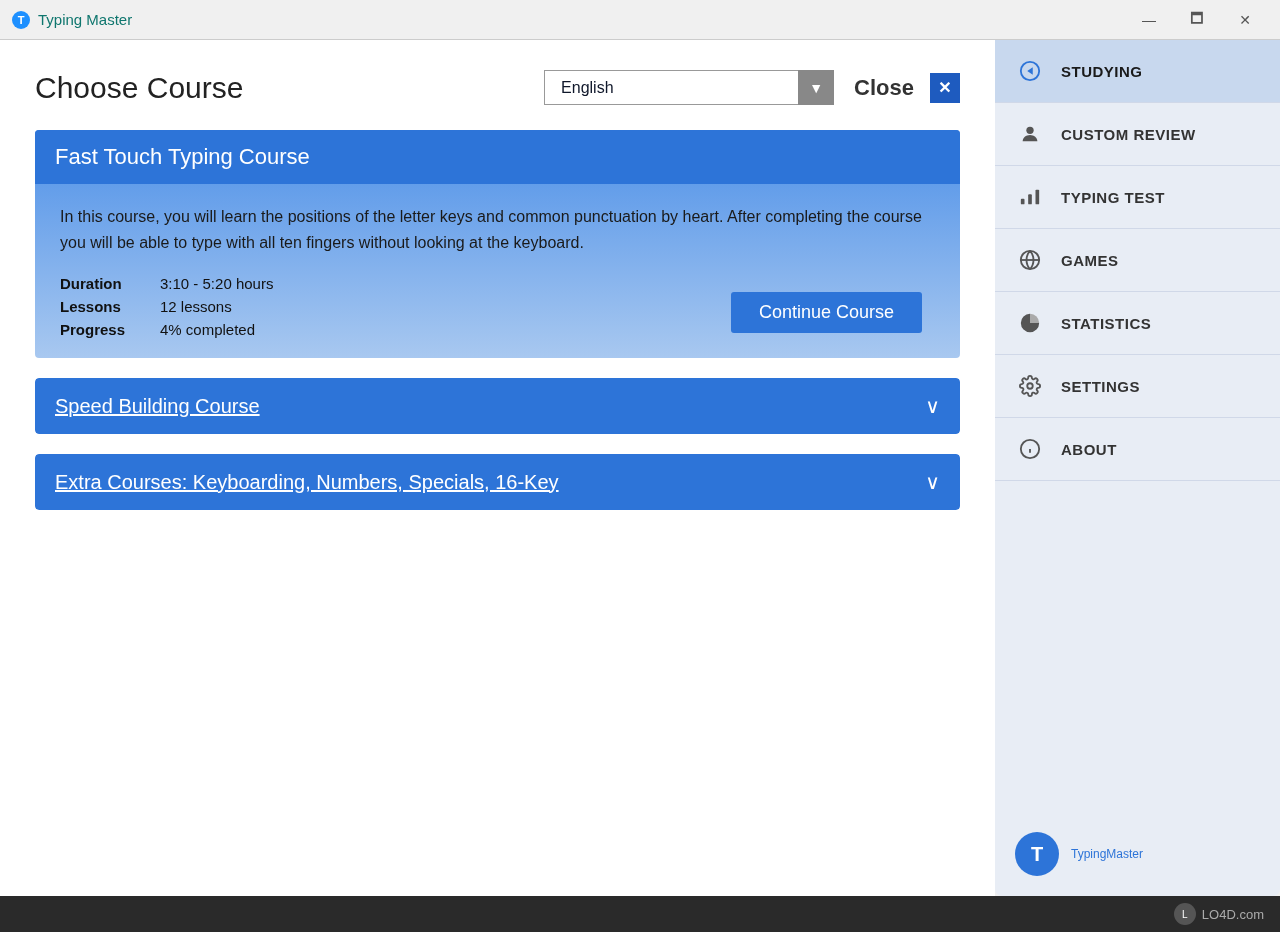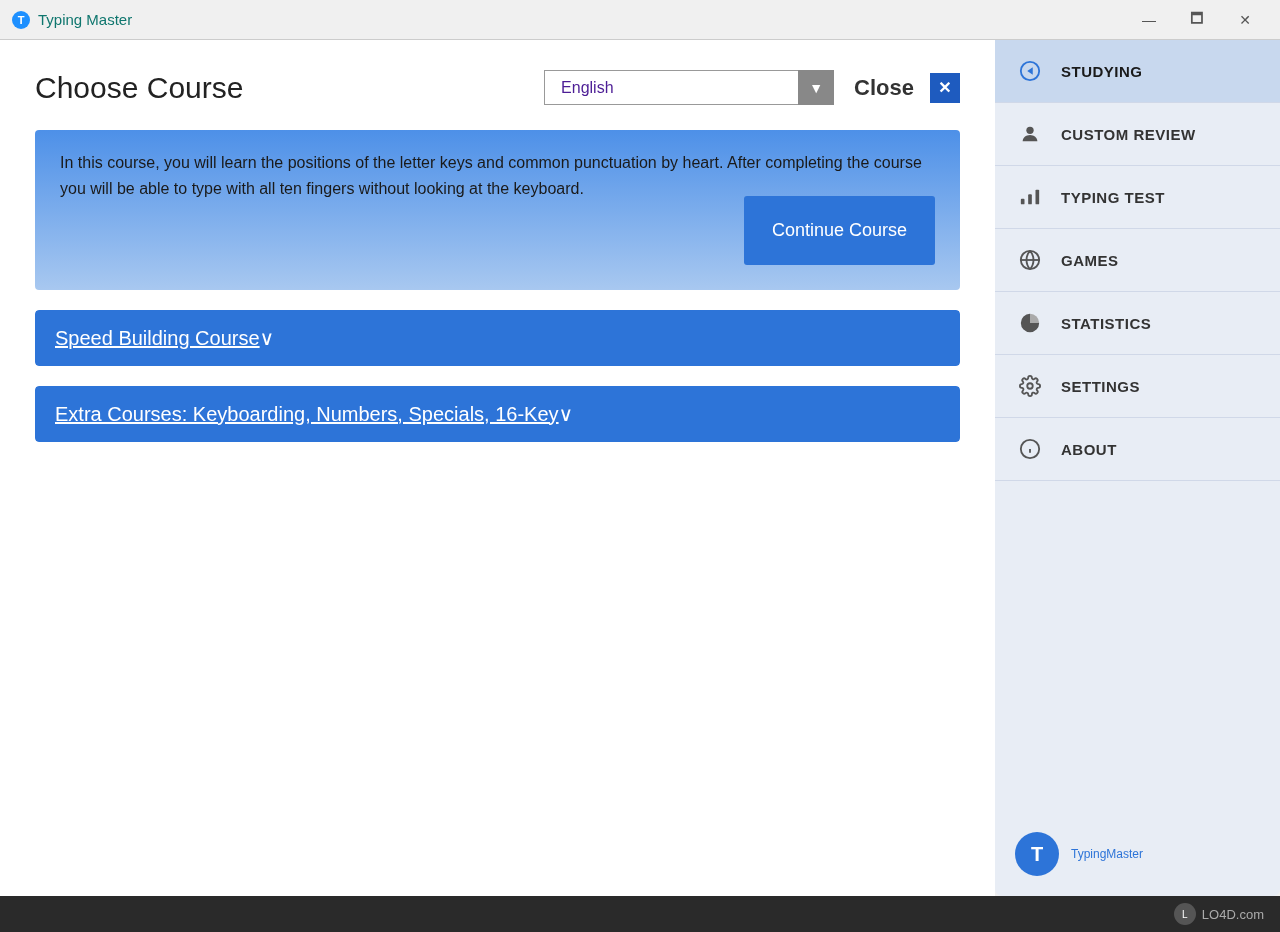--- a/index.html
+++ b/index.html
@@ -87,21 +87,21 @@
     }
     .language-select-wrapper {
       position: relative;
       margin-right: 20px;
     }
     .language-select {
       appearance: none;
       border: 1px solid #999;
       padding: 8px 40px 8px 16px;
       font-size: 16px;
-      color: #4c1d95;
+      color: #0f172a;
       background: white;
       cursor: pointer;
       width: 290px;
     }
     .select-arrow {
       position: absolute;
       right: 0;
       top: 0;
       bottom: 0;
       width: 36px;
@@ -181,38 +181,39 @@
     .meta-label {
       font-weight: bold;
       color: #111;
       width: 100px;
     }
     .meta-value {
       color: #111;
     }
     .continue-btn {
       position: absolute;
-      right: 25px;
+      right: 38px;
       bottom: 25px;
       background: #2d74d8;
       color: white;
       border: none;
-      padding: 24px 28px;
+      padding: 10px 28px;
       font-size: 18px;
       font-weight: 500;
       cursor: pointer;
       border-radius: 3px;
     }
 
     
     .course-header-collapsed {
       background: #2d74d8;
       padding: 16px 20px;
       display: flex;
       align-items: center;
+      justify-content: space-between;
       cursor: pointer;
       border-radius: 4px;
     }
     .course-header-collapsed h2 {
       color: white;
       font-size: 20px;
       font-weight: 400;
       text-decoration: underline;
     }
     .chevron-down {
@@ -343,22 +344,39 @@
         </select>
         <div class="select-arrow">▼</div>
       </div>
       <div class="close-btn-area">
         <span class="close-label">Close</span>
         <button class="close-x-btn">✕</button>
       </div>
     </div>
 
     <div class="course-card course-card-expanded">
+      <div class="course-header-expanded">
+        <h2>Fast Touch Typing Course</h2>
+      </div>
       <div class="course-body" style="position:relative; min-height: 160px; border-radius: 24px;">
         <p class="course-description">In this course, you will learn the positions of the letter keys and common punctuation by heart. After completing the course you will be able to type with all ten fingers without looking at the keyboard.</p>
+        <div class="course-meta">
+          <div class="course-meta-row">
+            <span class="meta-label">Duration</span>
+            <span class="meta-value">3:10 - 5:20 hours</span>
+          </div>
+          <div class="course-meta-row">
+            <span class="meta-label">Lessons</span>
+            <span class="meta-value">12 lessons</span>
+          </div>
+          <div class="course-meta-row">
+            <span class="meta-label">Progress</span>
+            <span class="meta-value">4% completed</span>
+          </div>
+        </div>
         <button class="continue-btn">Continue Course</button>
       </div>
     </div>
 
     <div class="course-card">
       <div class="course-header-collapsed">
         <h2>Speed Building Course</h2>
         <span class="chevron-down">∨</span>
       </div>
     </div>

